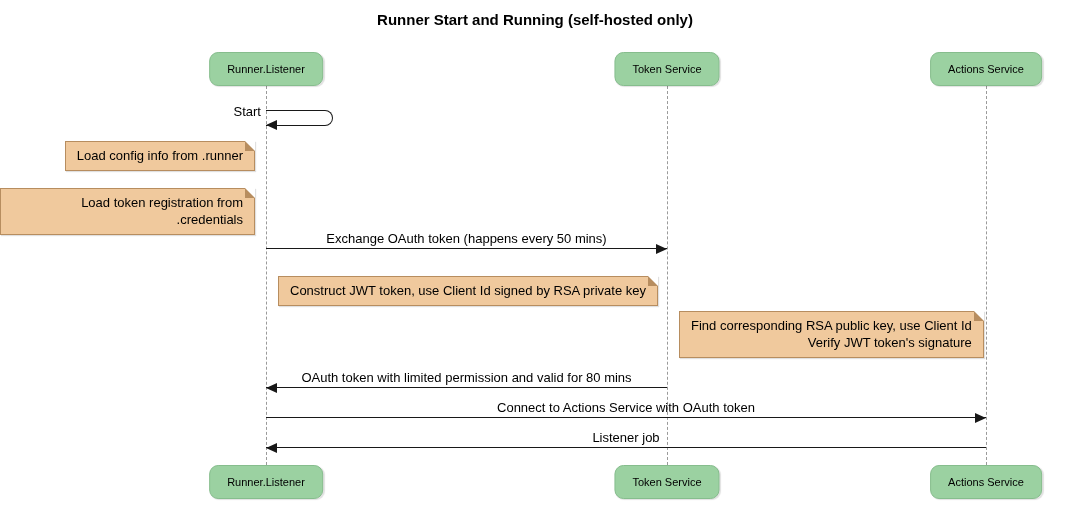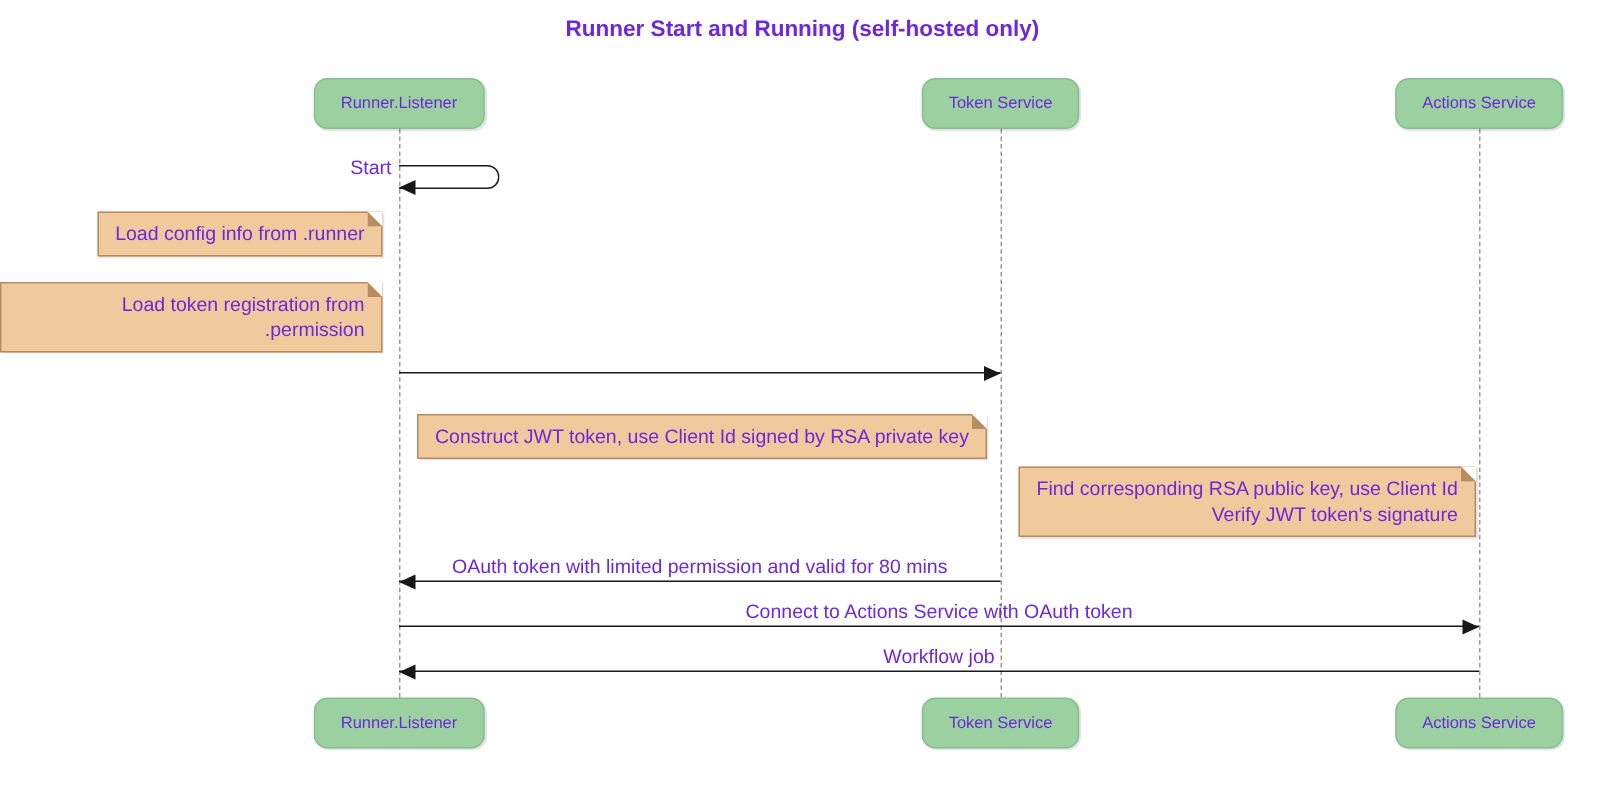--- a/index.html
+++ b/index.html
@@ -6,21 +6,21 @@
     margin: 0;
     padding: 0;
     background: #ffffff;
   }
   #diagram {
     position: relative;
     width: 1070px;
     height: 525px;
     background: #ffffff;
     font-family: "Liberation Sans", sans-serif;
-    color: #6d28d9;
+    color: #000000;
     overflow: hidden;
   }
   .title {
     position: absolute;
     top: 11px;
     left: 0;
     width: 100%;
     text-align: center;
     font-size: 15px;
     font-weight: bold;
@@ -119,23 +119,24 @@
   <div class="self-loop" style="left:266px; top:110px; width:66px; height:14px;"></div>
   <div class="arrowhead dir-left" style="left:266px; top:120px;"></div>
 
   <div class="note" style="top:141px; right:815px;">
     <span class="fold"></span>
     <span class="note-text">Load config info from .runner</span>
   </div>
 
   <div class="note" style="top:188px; right:815px;">
     <span class="fold"></span>
-    <span class="note-text">Load token registration from .permission</span>
+    <span class="note-text">Load token registration from .credentials</span>
   </div>
 
+  <div class="msg-label" style="left:266px; top:231px; width:401px;">Exchange OAuth token (happens every 50 mins)</div>
   <div class="msg-line" style="left:266px; top:248px; width:401px;"></div>
   <div class="arrowhead dir-right" style="left:656px; top:244px;"></div>
 
   <div class="note" style="top:276px; left:278px;">
     <span class="fold"></span>
     <span class="note-text">Construct JWT token, use Client Id signed by RSA private key</span>
   </div>
 
   <div class="note" style="top:311px; left:679px;">
     <span class="fold"></span>
@@ -144,21 +145,21 @@
   </div>
 
   <div class="msg-label" style="left:266px; top:370px; width:401px;">OAuth token with limited permission and valid for 80 mins</div>
   <div class="msg-line" style="left:266px; top:387px; width:401px;"></div>
   <div class="arrowhead dir-left" style="left:266px; top:383px;"></div>
 
   <div class="msg-label" style="left:266px; top:400px; width:720px;">Connect to Actions Service with OAuth token</div>
   <div class="msg-line" style="left:266px; top:417px; width:720px;"></div>
   <div class="arrowhead dir-right" style="left:975px; top:413px;"></div>
 
-  <div class="msg-label" style="left:266px; top:430px; width:720px;">Workflow job</div>
+  <div class="msg-label" style="left:266px; top:430px; width:720px;">Listener job</div>
   <div class="msg-line" style="left:266px; top:447px; width:720px;"></div>
   <div class="arrowhead dir-left" style="left:266px; top:443px;"></div>
 
   <div class="participant" style="left:266px; top:465px;">Runner.Listener</div>
   <div class="participant" style="left:667px; top:465px;">Token Service</div>
   <div class="participant" style="left:986px; top:465px;">Actions Service</div>
 
 </div>
 
 </body></html>

